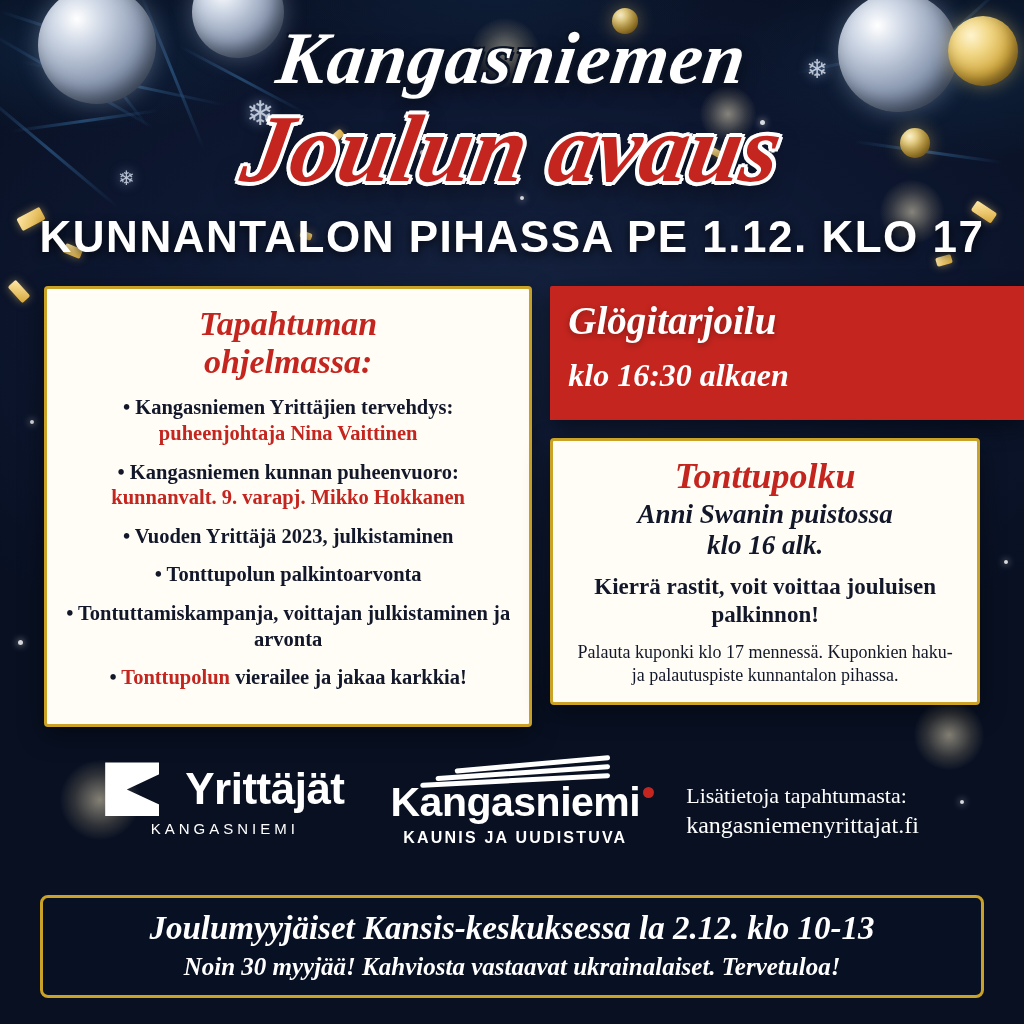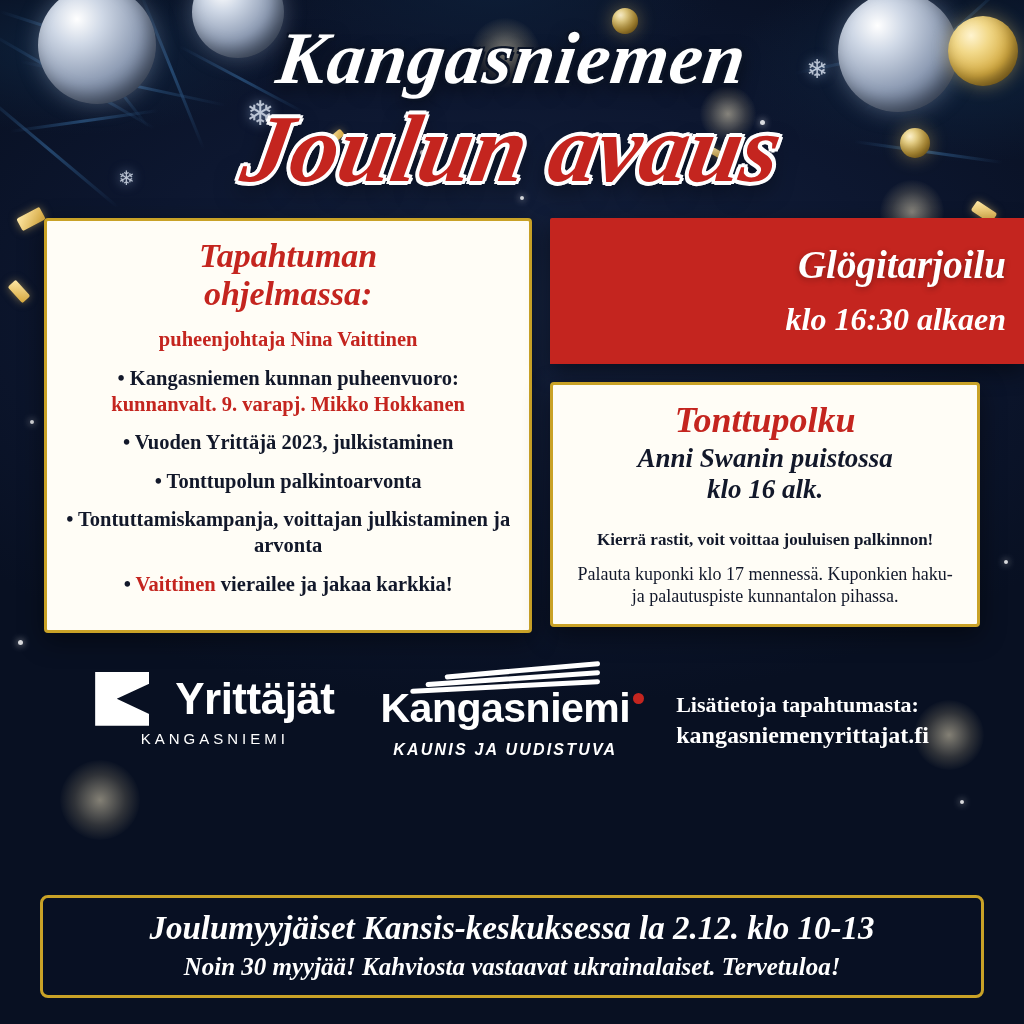--- a/index.html
+++ b/index.html
@@ -135,22 +135,22 @@
   .program-list li .sub {
     display: block;
     color: #c4251f;
     font-size: 20.5px;
   }
   .red-word { color: #c4251f; }
 
   .card-red {
     background: #c4251f;
     box-shadow: 0 8px 22px rgba(0,0,0,.45);
-    padding: 24px 18px 26px 18px;
-    text-align: right;
+    padding: 12px 18px 26px 18px;
+    text-align: left;
     margin-right: -44px;
     border-top-left-radius: 2px;
   }
   .glogi-1 {
     font-family: "Liberation Serif", serif;
     font-style: italic; font-weight: bold;
     font-size: 39px; color: #ffffff;
     text-shadow: 0 2px 6px rgba(0,0,0,.3);
   }
   .glogi-2 {
@@ -170,22 +170,22 @@
     font-style: italic; font-weight: bold;
     font-size: 27px; color: #12182a; text-align: center; margin-top: 2px;
   }
   .tonttu-time {
     font-family: "Liberation Serif", serif;
     font-style: italic; font-weight: bold;
     font-size: 27px; color: #12182a; text-align: center;
   }
   .tonttu-lead {
     font-family: "Liberation Serif", serif;
-    font-weight: bold; font-size: 17px; line-height: 1.22;
-    color: #12182a; text-align: center; margin-top: 25px;
+    font-weight: bold; font-size: 23px; line-height: 1.22;
+    color: #12182a; text-align: center; margin-top: 12px;
   }
   .tonttu-note {
     font-family: "Liberation Serif", serif;
     font-size: 18px; line-height: 1.25;
     color: #12182a; text-align: center; margin-top: 12px;
   }
 
   
   .logos {
     position: relative;
@@ -221,26 +221,26 @@
     font-family: "Liberation Sans", sans-serif;
     font-weight: bold; font-size: 41px; color: #ffffff; position: relative;
     letter-spacing: -0.5px;
   }
   .kdot {
     position: absolute; right: -14px; top: 8px;
     width: 11px; height: 11px; border-radius: 50%; background: #c4251f;
   }
   .ksub {
     font-family: "Liberation Sans", sans-serif;
-    font-weight: bold; font-size: 16px; letter-spacing: 2.2px; color: #ffffff; margin-top: 9px; font-style: italic;
+    font-weight: bold; font-size: 16px; letter-spacing: 2.2px; color: #ffffff; margin-top: 3px;
   }
 
   .info {
     font-family: "Liberation Serif", serif;
-    font-weight: bold; color: #ffffff; line-height: 1.3; margin-top: 23px;
+    font-weight: normal; color: #ffffff; line-height: 1.3; margin-top: 23px;
   }
   .info .l1 { font-size: 22px; }
   .info .l2 { font-size: 24px; text-align: right; }
 
   
   .banner {
     position: absolute; left: 40px; right: 40px; bottom: 26px;
     border: 3px solid #c9a227;
     border-radius: 8px;
     padding: 12px 20px 14px 20px;
@@ -321,49 +321,51 @@
 
   <div class="deco bokeh" style="top:18px;left:470px;width:70px;height:70px;"></div>
   <div class="deco bokeh" style="top:86px;left:700px;width:56px;height:56px;"></div>
   <div class="deco bokeh" style="top:180px;left:880px;width:64px;height:64px;"></div>
   <div class="deco bokeh" style="top:760px;left:60px;width:80px;height:80px;"></div>
   <div class="deco bokeh" style="top:700px;right:40px;width:70px;height:70px;"></div>
 
   <div class="header">
     <div class="title-1">Kangasniemen</div>
     <div class="title-2">Joulun avaus</div>
+    <div class="subtitle">KUNNANTALON PIHASSA PE 1.12. KLO 17</div>
   </div>
 
   <div class="content">
 
     <div class="col-left">
       <div class="card-white">
         <div class="program-head">
           <div>Tapahtuman</div>
           <div>ohjelmassa:</div>
         </div>
         <ul class="program-list">
           <li>
+            <span>• Kangasniemen Yrittäjien tervehdys:</span>
             <span class="sub">puheenjohtaja Nina Vaittinen</span>
           </li>
           <li>
             <span>• Kangasniemen kunnan puheenvuoro:</span>
             <span class="sub">kunnanvalt. 9. varapj. Mikko Hokkanen</span>
           </li>
           <li>
             <span>• Vuoden Yrittäjä 2023, julkistaminen</span>
           </li>
           <li>
             <span>• Tonttupolun palkintoarvonta</span>
           </li>
           <li>
             <span>• Tontuttamiskampanja, voittajan julkistaminen ja arvonta</span>
           </li>
           <li>
-            <span>• </span><span class="red-word">Vaittinen</span><span> vierailee ja jakaa karkkia!</span>
+            <span>• </span><span class="red-word">Tonttupolun</span><span> vierailee ja jakaa karkkia!</span>
           </li>
         </ul>
       </div>
     </div>
 
     <div class="col-right">
       <div class="card-red">
         <div class="glogi-1">Glögitarjoilu</div>
         <div class="glogi-2">klo 16:30 alkaen</div>
       </div>

